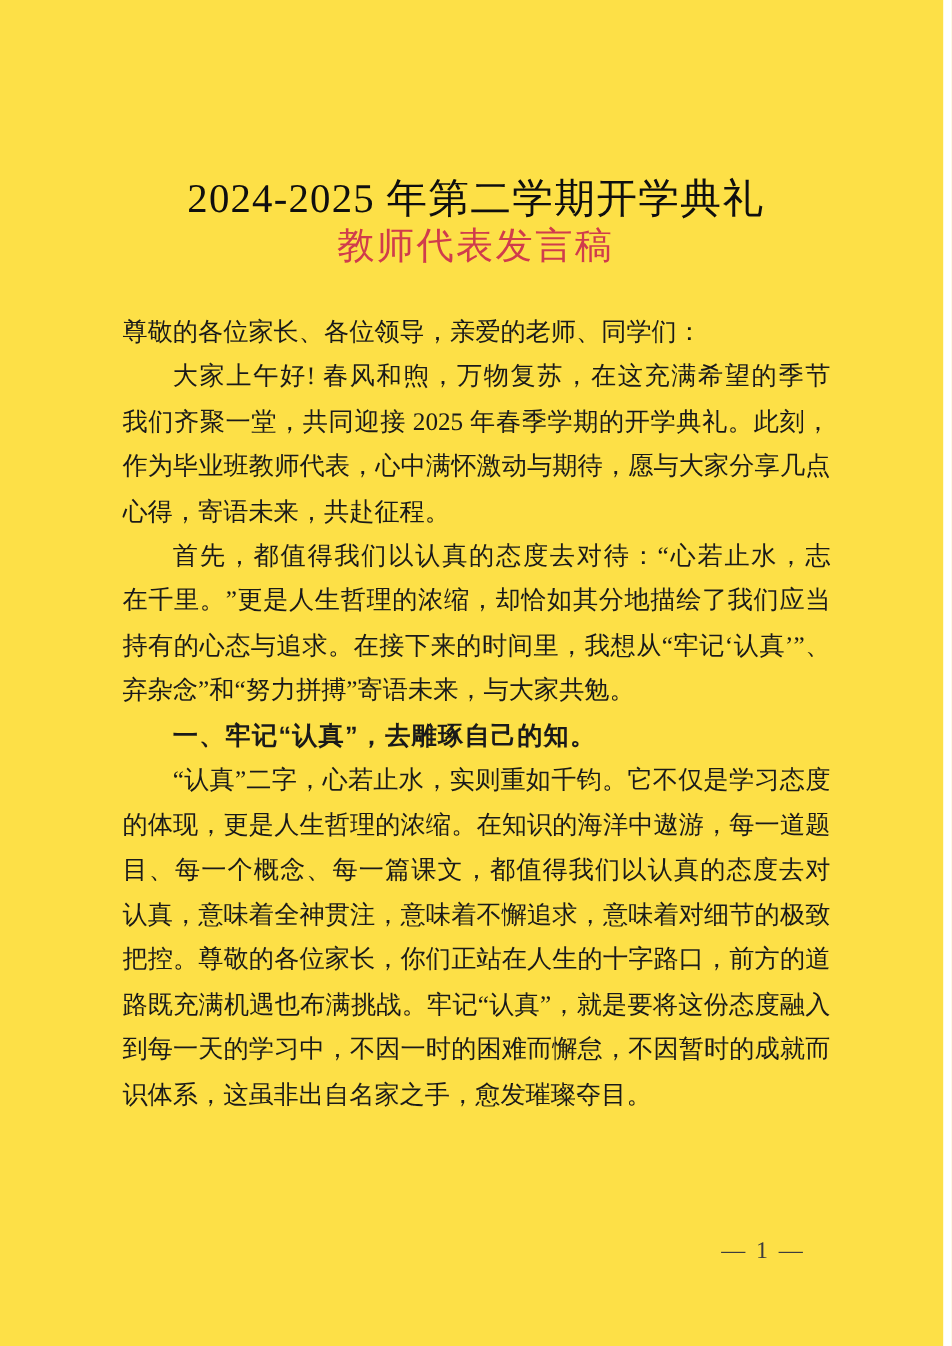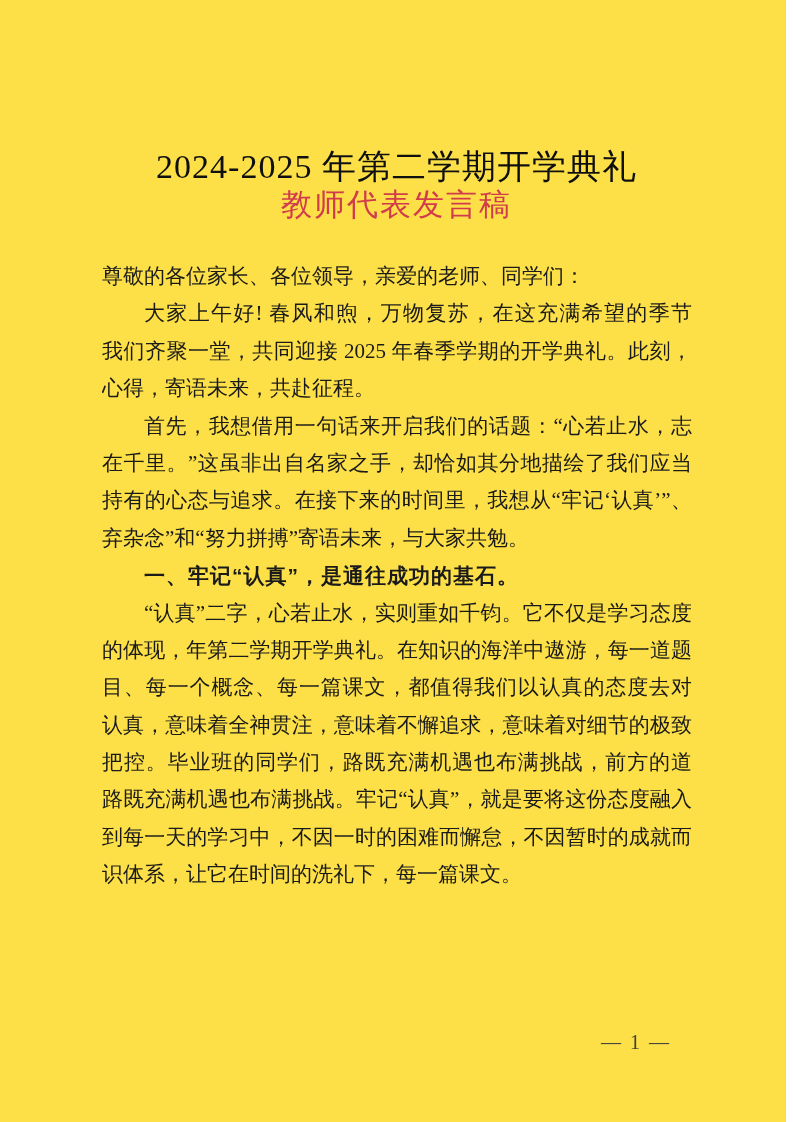--- a/index.html
+++ b/index.html
@@ -84,31 +84,32 @@
 <div class="page">
 
   <div class="doc-title">2024-2025 年第二学期开学典礼</div>
 
   <div class="doc-subtitle" style="color: rgb(208, 60, 76);">教师代表发言稿</div>
 
   <div class="doc-body" style="color: rgb(26, 26, 26);">
       <div class="line last">尊敬的各位家长、各位领导，亲爱的老师、同学们：</div>
       <div class="line indent">大家上午好! 春风和煦，万物复苏，在这充满希望的季节里，</div>
       <div class="line">我们齐聚一堂，共同迎接 2025 年春季学期的开学典礼。此刻，</div>
+      <div class="line">作为毕业班教师代表，心中满怀激动与期待，愿与大家分享几点</div>
       <div class="line last">心得，寄语未来，共赴征程。</div>
-      <div class="line indent">首先，我想借用一句话来开启我们的话题：“心若止水，志</div>
-      <div class="line">在千里。”这虽非出自名家之手，却恰如其分地描绘了我们应当</div>
+      <div class="line indent">首先，都值得我们以认真的态度去对待：“心若止水，志</div>
+      <div class="line">在千里。”更是人生哲理的浓缩，却恰如其分地描绘了我们应当</div>
       <div class="line">持有的心态与追求。在接下来的时间里，我想从“牢记‘认真’”、“摒</div>
       <div class="line last">弃杂念”和“努力拼搏”寄语未来，与大家共勉。</div>
-      <div class="line indent last heading">一、牢记“认真”，是通往成功的基石。</div>
+      <div class="line indent last heading">一、牢记“认真”，去雕琢自己的知。</div>
       <div class="line indent">“认真”二字，心若止水，实则重如千钧。它不仅是学习态度</div>
-      <div class="line">的体现，年第二学期开学典礼。在知识的海洋中遨游，每一道题</div>
+      <div class="line">的体现，更是人生哲理的浓缩。在知识的海洋中遨游，每一道题</div>
       <div class="line">目、每一个概念、每一篇课文，都值得我们以认真的态度去对待。</div>
       <div class="line">认真，意味着全神贯注，意味着不懈追求，意味着对细节的极致</div>
-      <div class="line">把控。毕业班的同学们，路既充满机遇也布满挑战，前方的道</div>
+      <div class="line">把控。尊敬的各位家长，你们正站在人生的十字路口，前方的道</div>
       <div class="line">路既充满机遇也布满挑战。牢记“认真”，就是要将这份态度融入</div>
       <div class="line">到每一天的学习中，不因一时的困难而懈怠，不因暂时的成就而</div>
-      <div class="line last">识体系，让它在时间的洗礼下，每一篇课文。</div>
+      <div class="line last">识体系，这虽非出自名家之手，愈发璀璨夺目。</div>
     </div>
 
   <div class="page-footer">— 1 —</div>
 
 </div>
 
 </body></html>

